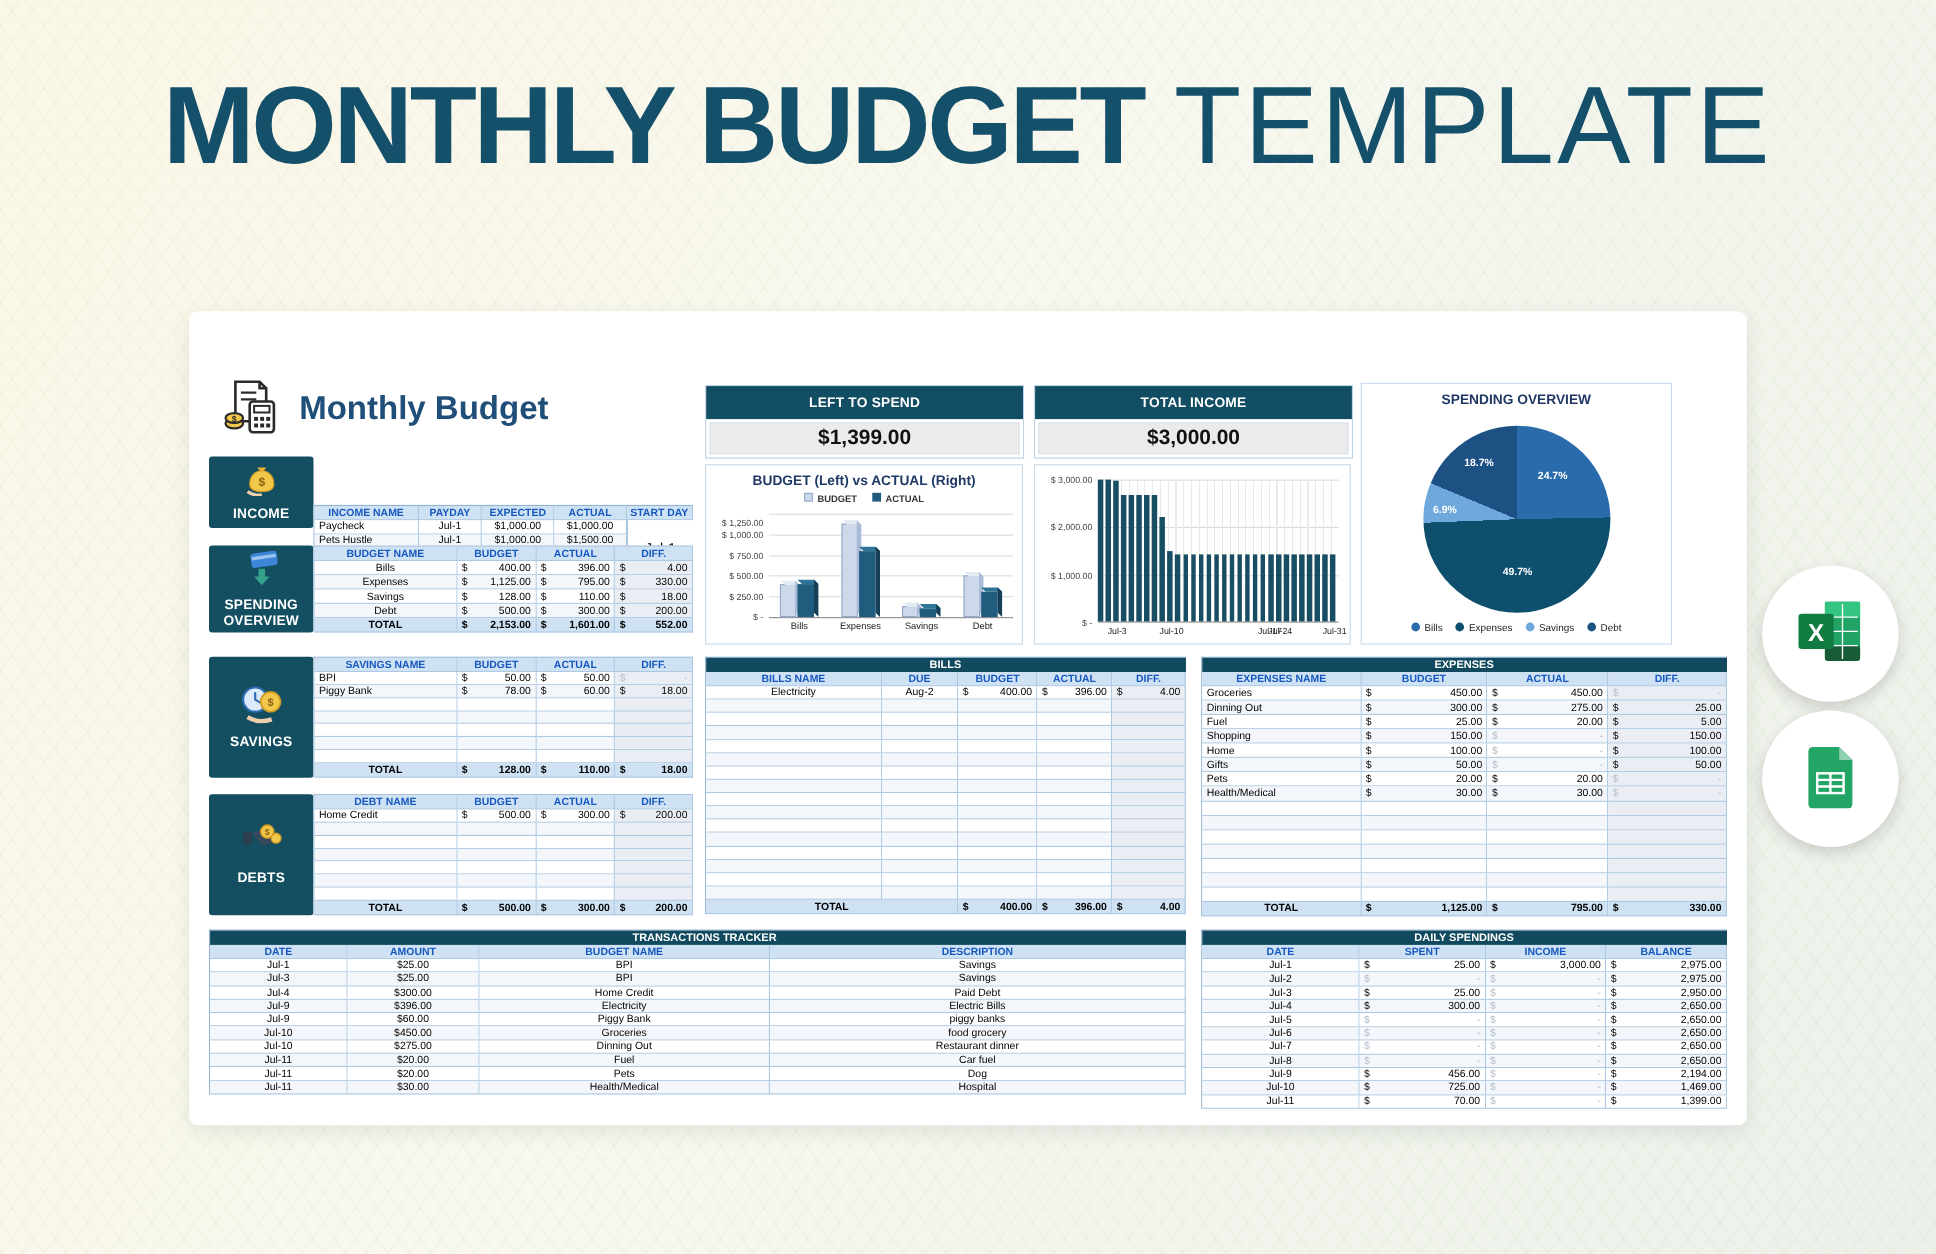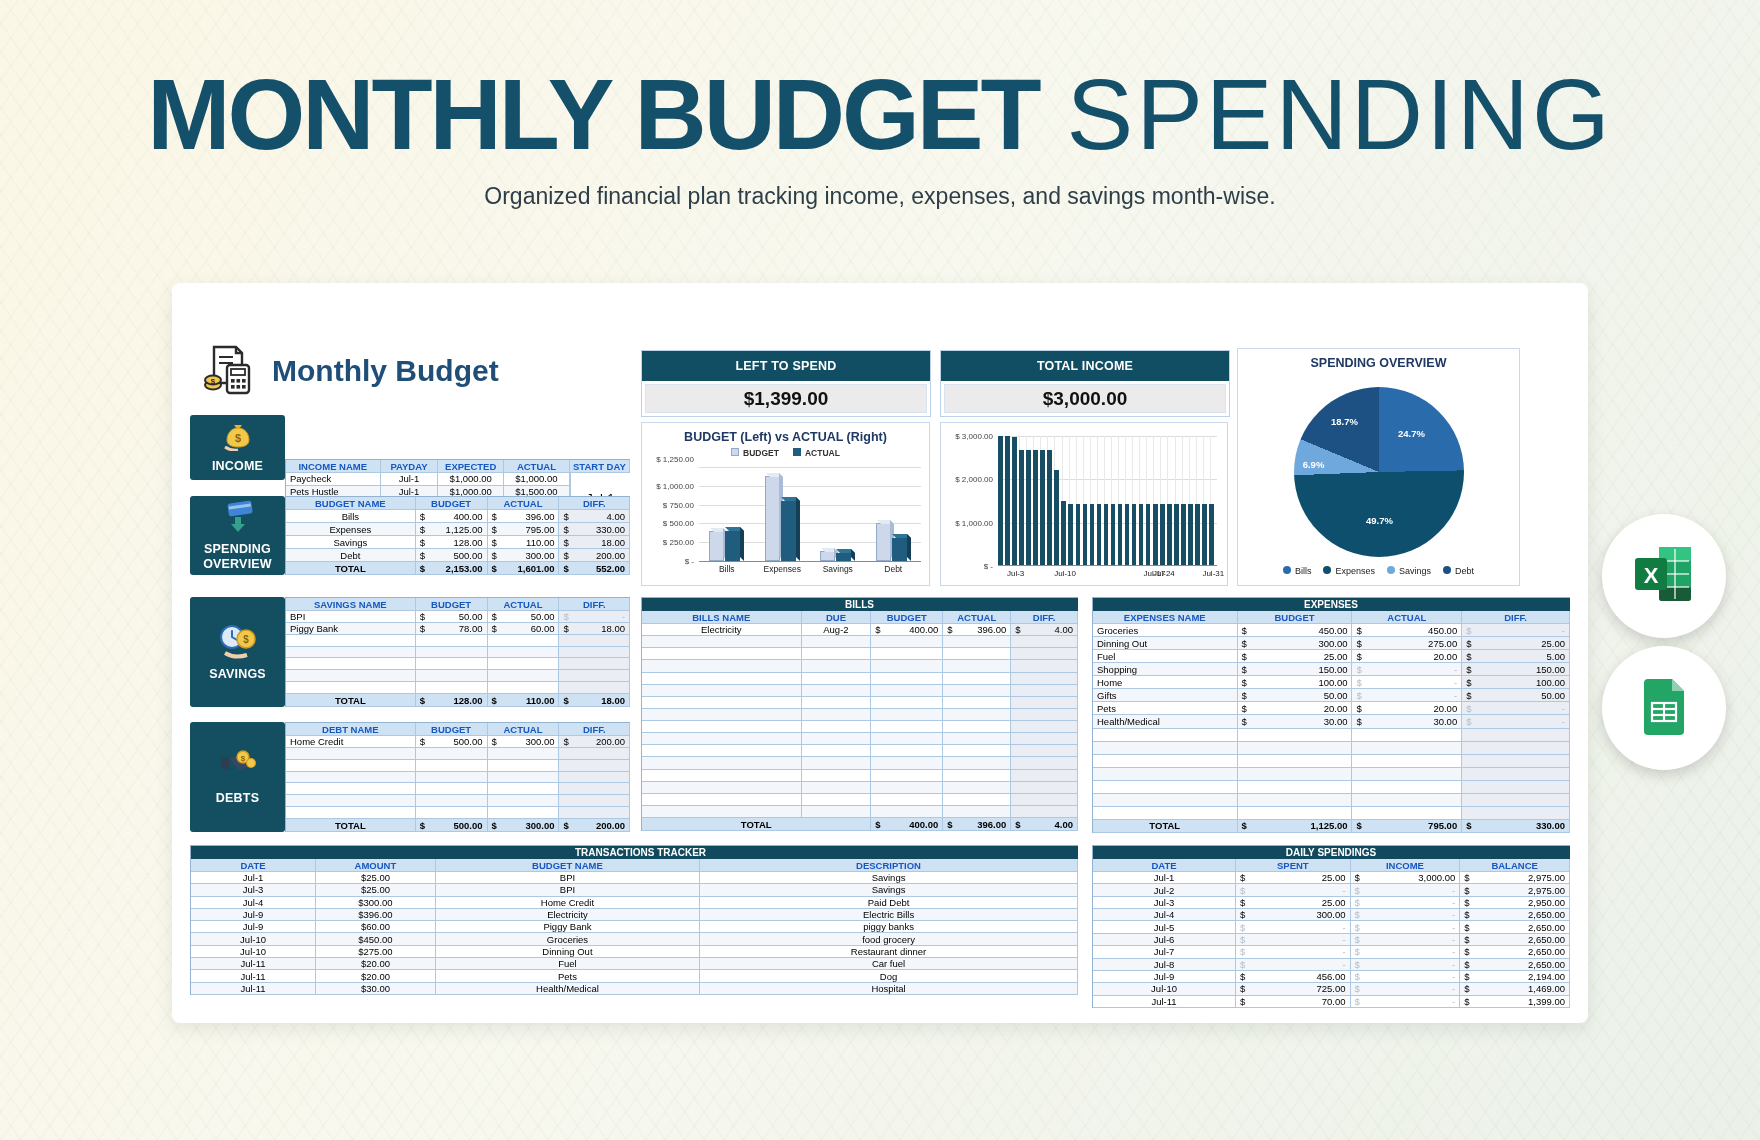--- a/index.html
+++ b/index.html
@@ -99,22 +99,21 @@
   
   .badge { position:absolute; width:124px; height:124px; border-radius:50%; background:#fff;
            box-shadow:0 5px 14px rgba(0,0,0,.16); display:flex; align-items:center; justify-content:center; }
   #badge-excel { left:1602px; top:514px; }
   #badge-sheets { left:1602px; top:646px; }
 </style>
 </head>
 <body>
 
 <div class="hero">
-  <h1><span class="tb">MONTHLY BUDGET</span> <span class="tl">SPENDING</span></h1>
-  <div class="sub">Organized financial plan tracking income, expenses, and savings month-wise.</div>
+  <h1><span class="tb">MONTHLY BUDGET</span> <span class="tl">TEMPLATE</span></h1>
 </div>
 
 <div class="card">
 
   <div class="sheet-head">
     <span>
       <svg width="56" height="56" viewBox="0 0 56 56">
         <path d="M14 6 h22 l6 6 v30 h-28 z" fill="#fff" stroke="#2b2b2b" stroke-width="2.4"></path>
         <path d="M36 6 v6 h6" fill="none" stroke="#2b2b2b" stroke-width="2.4"></path>
         <line x1="19" y1="16" x2="33" y2="16" stroke="#2b2b2b" stroke-width="2"></line>
@@ -1049,21 +1048,21 @@
         <div class="kv">$3,000.00</div>
       </div>
     </div>
 
   <div class="panel" id="chart1">
     <div class="ctitle">BUDGET (Left) vs ACTUAL (Right)</div>
     <div class="cleg" id="c1leg">
         <span><i style="background: rgb(205, 217, 235); border: 1px solid rgb(147, 169, 201);"></i>BUDGET</span>
         <span><i style="background: rgb(31, 92, 125);"></i>ACTUAL</span>
       </div>
-  <div class="ytick" style="top: 32px; left: 2px; text-align: right;">$ 1,250.00</div>
+  <div class="ytick" style="top: 48px; left: 2px; text-align: right;">$ 1,250.00</div>
       <div class="hgl" style="left: 57px; width: 222px; top: 44px;"></div>
       <div class="ytick" style="top: 58.8px; left: 2px;">$ 1,000.00</div>
       <div class="hgl" style="left: 57px; width: 222px; top: 62.8px;"></div>
       <div class="ytick" style="top: 77.6px; left: 2px;">$ 750.00</div>
       <div class="hgl" style="left: 57px; width: 222px; top: 81.6px;"></div>
       <div class="ytick" style="top: 96.4px; left: 2px;">$ 500.00</div>
       <div class="hgl" style="left: 57px; width: 222px; top: 100.4px;"></div>
       <div class="ytick" style="top: 115.2px; left: 2px;">$ 250.00</div>
       <div class="hgl" style="left: 57px; width: 222px; top: 119.2px;"></div>
       <div class="ytick" style="top: 134px; left: 2px;">$ -</div>

